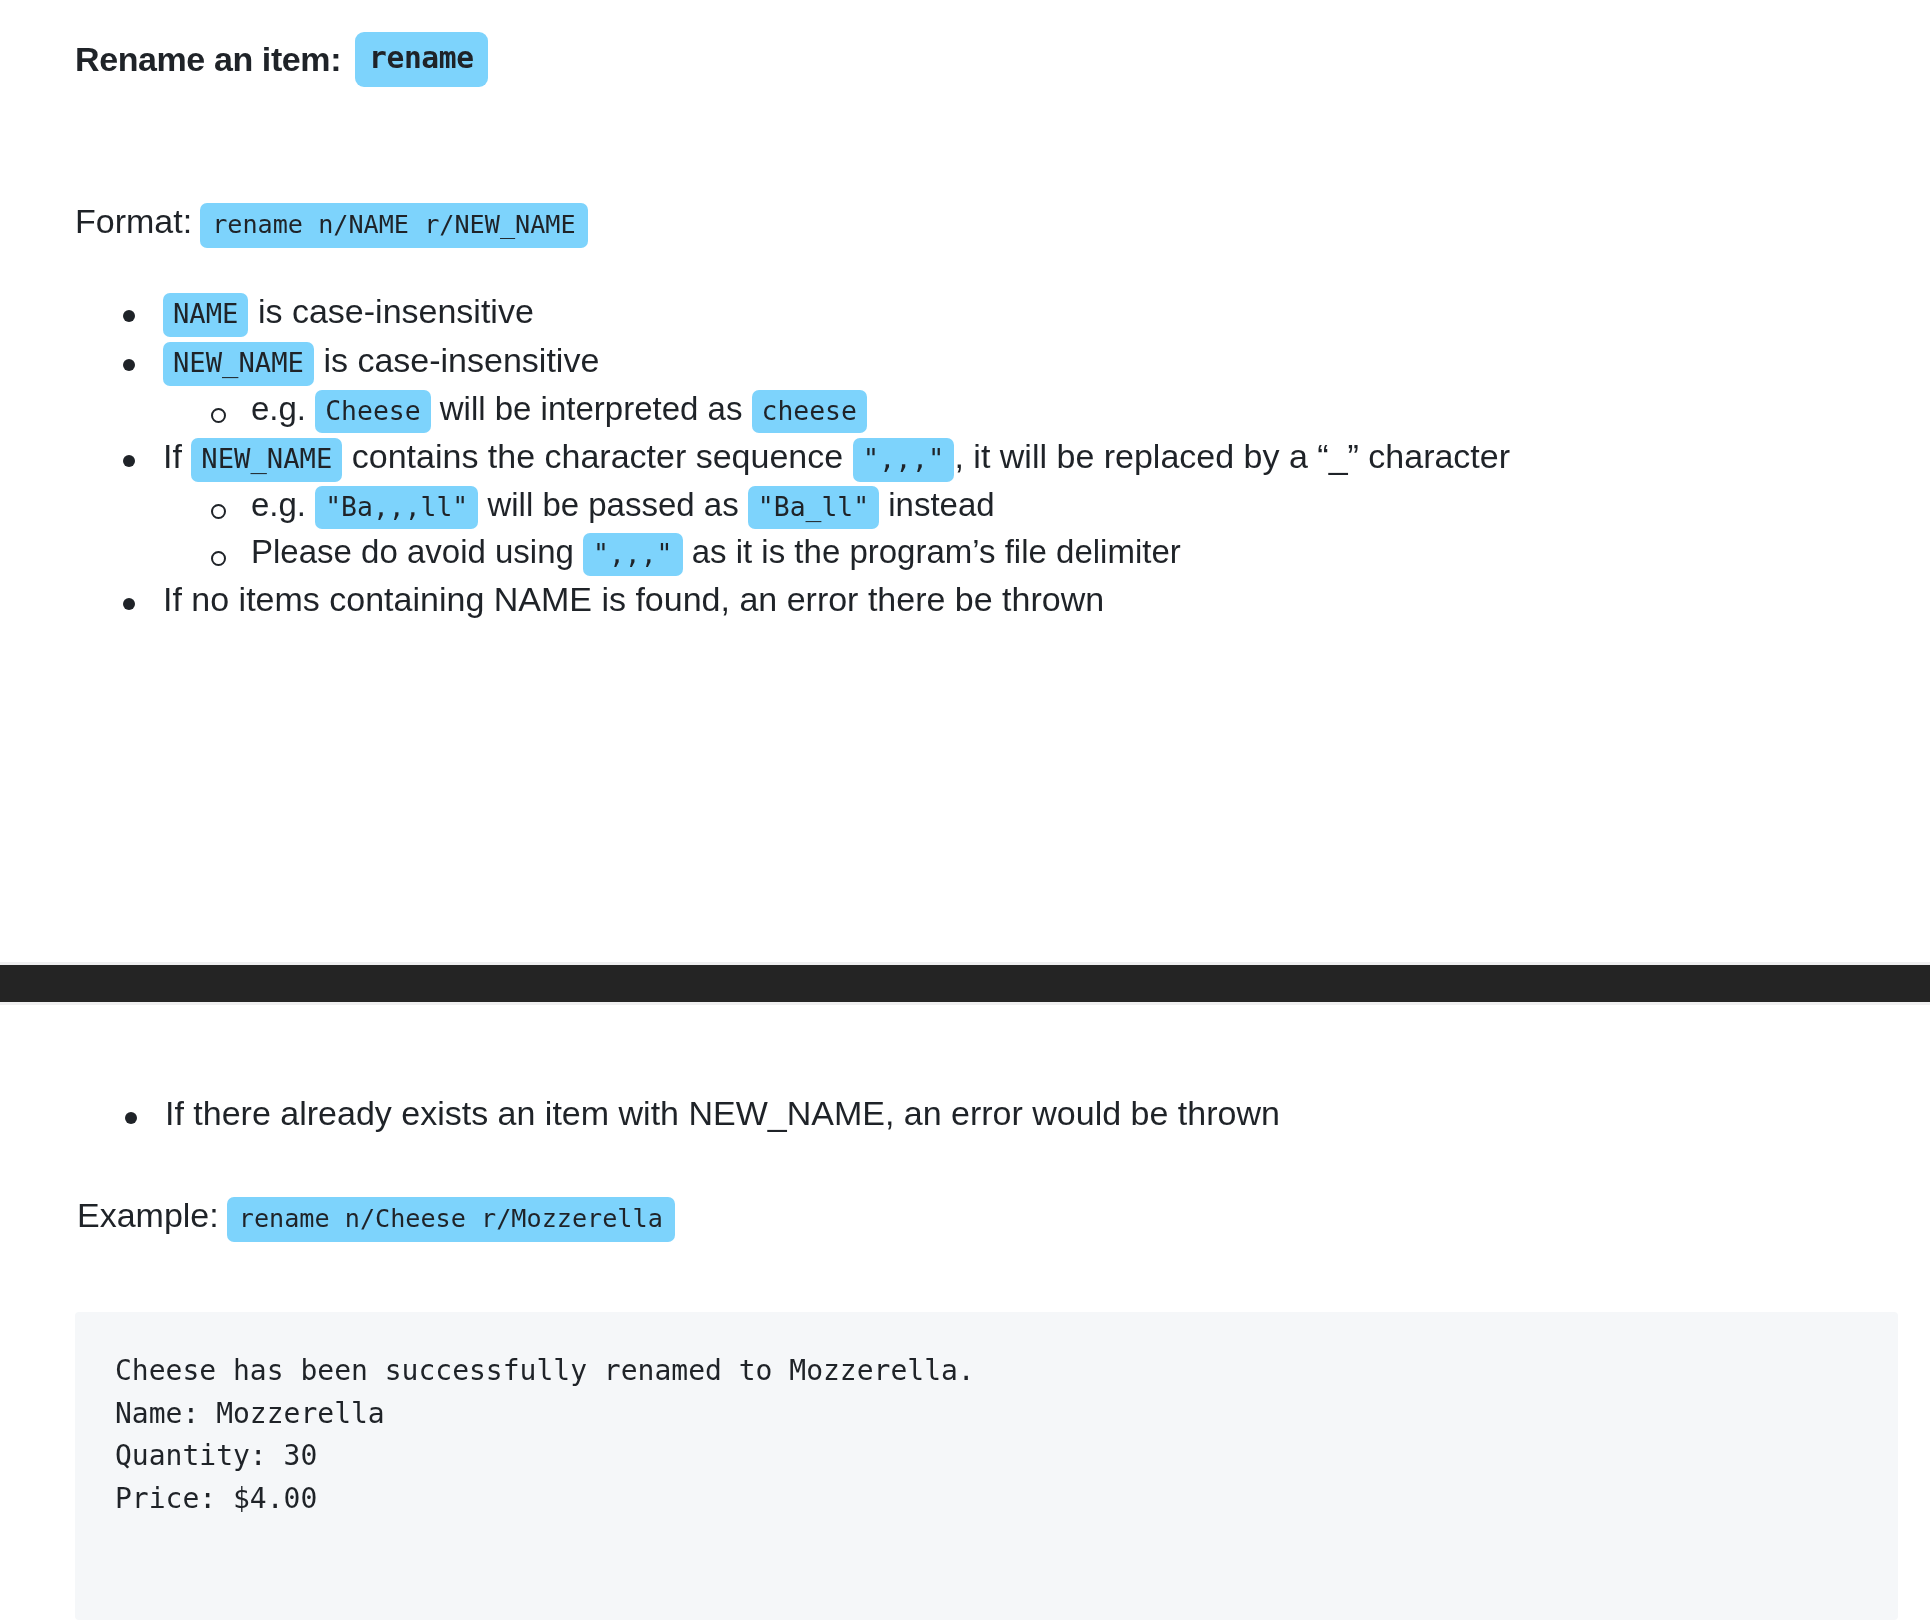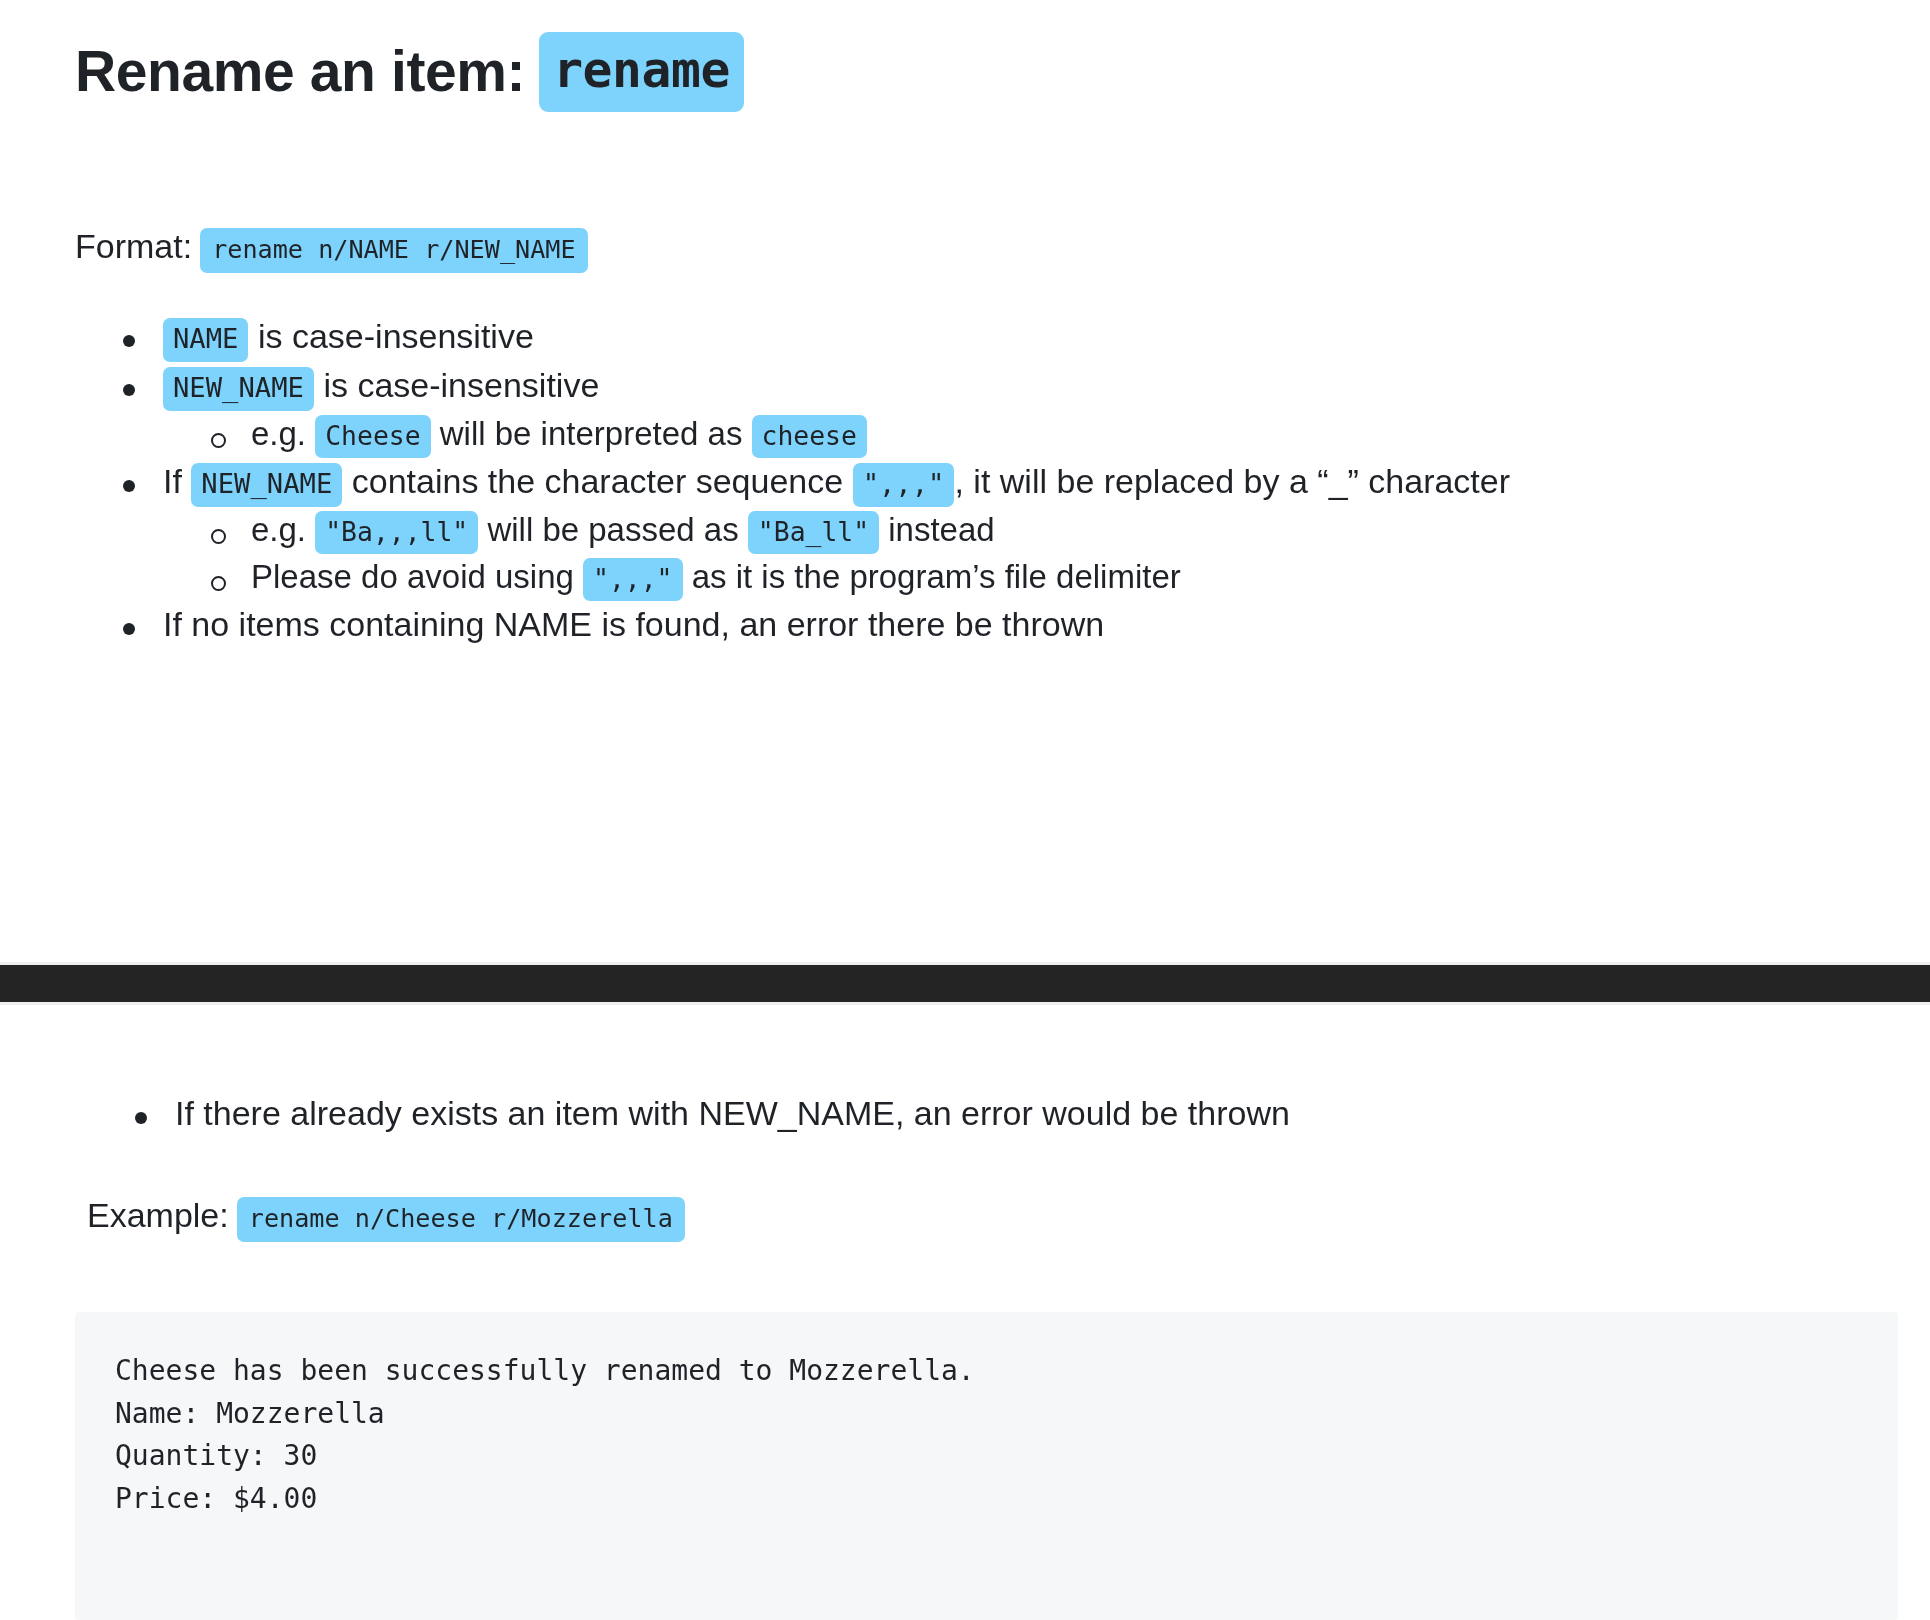--- a/index.html
+++ b/index.html
@@ -22,21 +22,21 @@
     height: 1620px;
     position: relative;
   }
 
   
   .section {
     padding: 0 32px 0 75px;
   }
 
   h1.doc-title {
-    font-size: 57px;
+    font-size: 34px;
     font-weight: 700;
     letter-spacing: -0.4px;
     margin: 0;
     padding: 32px 0 0 0;
     line-height: 1.25;
     display: flex;
     align-items: center;
     gap: 0;
     color: #1f2328;
   }
@@ -208,21 +208,21 @@
         </li>
       </ul>
   </div>
 
   <div class="band-wrap" style="top:962px">
     <div class="band-line-top"></div>
     <div class="band-dark"></div>
     <div class="band-line-bottom"></div>
   </div>
 
-  <div class="section" style="position:absolute; top:1090px; left:12px; width:1690px;">
+  <div class="section" style="position:absolute; top:1090px; left:2px; width:1690px;">
 
     <ul class="lvl1" id="bullets-bottom-host">
         <li class="bullet">
           <span class="row"><span>If there already exists an item with NEW_NAME, an error would be thrown</span></span>
         </li>
       </ul>
 
     <div class="spacer-lg"></div>
 
     <p class="para ex-line">

